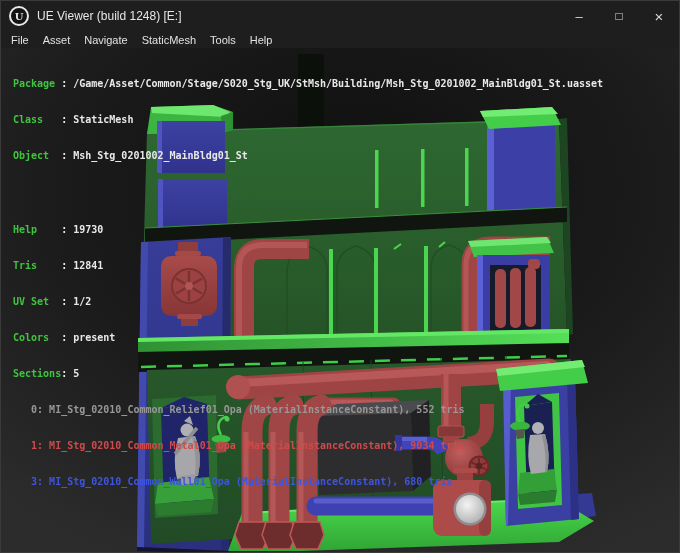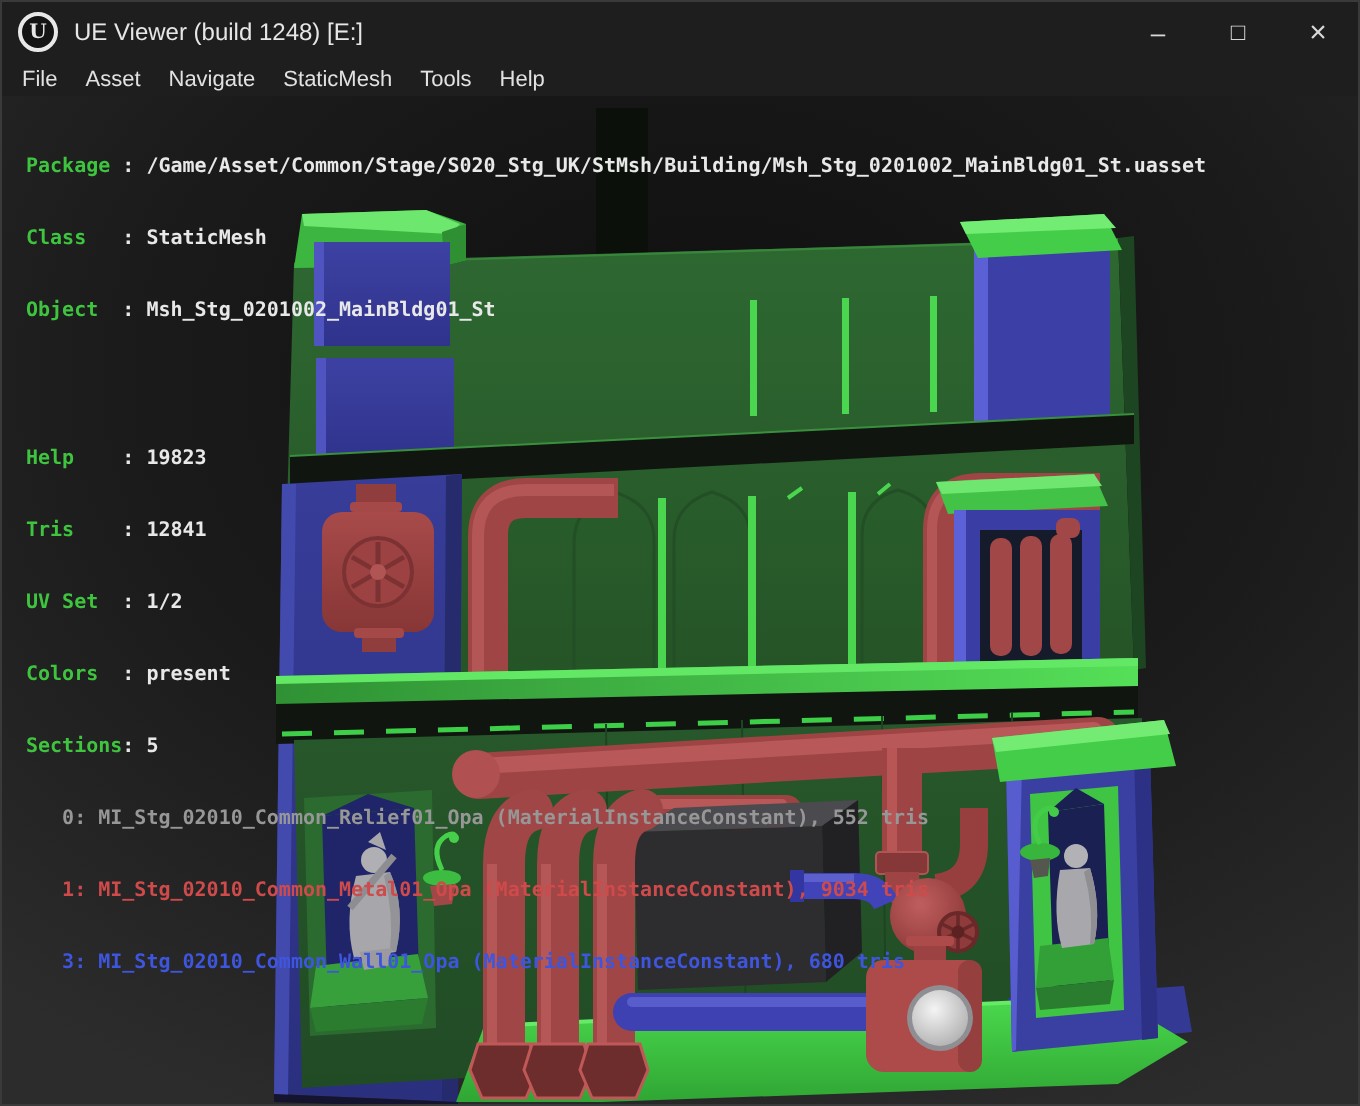--- a/index.html
+++ b/index.html
@@ -309,21 +309,21 @@
 
         <polygon points="136,545 228,549 228,552 136,549" fill="#14142e"></polygon>
       </g>
     </svg>
 
     <div class="overlay">
       <div class="ov-line"><span class="ov-label">Package</span><span class="ov-value">: /Game/Asset/Common/Stage/S020_Stg_UK/StMsh/Building/Msh_Stg_0201002_MainBldg01_St.uasset</span></div>
       <div class="ov-line"><span class="ov-label">Class</span><span class="ov-value">: StaticMesh</span></div>
       <div class="ov-line"><span class="ov-label">Object</span><span class="ov-value">: Msh_Stg_0201002_MainBldg01_St</span></div>
       <div class="spacer"></div>
-      <div class="ov-line"><span class="ov-label">Help</span><span class="ov-value">: 19823</span></div>
+      <div class="ov-line"><span class="ov-label">Help</span><span class="ov-value">: 19730</span></div>
       <div class="ov-line"><span class="ov-label">Tris</span><span class="ov-value">: 12841</span></div>
       <div class="ov-line"><span class="ov-label">UV Set</span><span class="ov-value">: 1/2</span></div>
       <div class="ov-line"><span class="ov-label">Colors</span><span class="ov-value">: present</span></div>
       <div class="ov-line"><span class="ov-label">Sections</span><span class="ov-value">: 5</span></div>
       <div class="ov-line" style="color:#979797">   0: MI_Stg_02010_Common_Relief01_Opa (MaterialInstanceConstant), 552 tris</div>
       <div class="ov-line" style="color:#cf4a4a">   1: MI_Stg_02010_Common_Metal01_Opa (MaterialInstanceConstant), 9034 tris</div>
       <div class="ov-line" style="color:#3e55dd">   3: MI_Stg_02010_Common_Wall01_Opa (MaterialInstanceConstant), 680 tris</div>
       
     </div>
 

